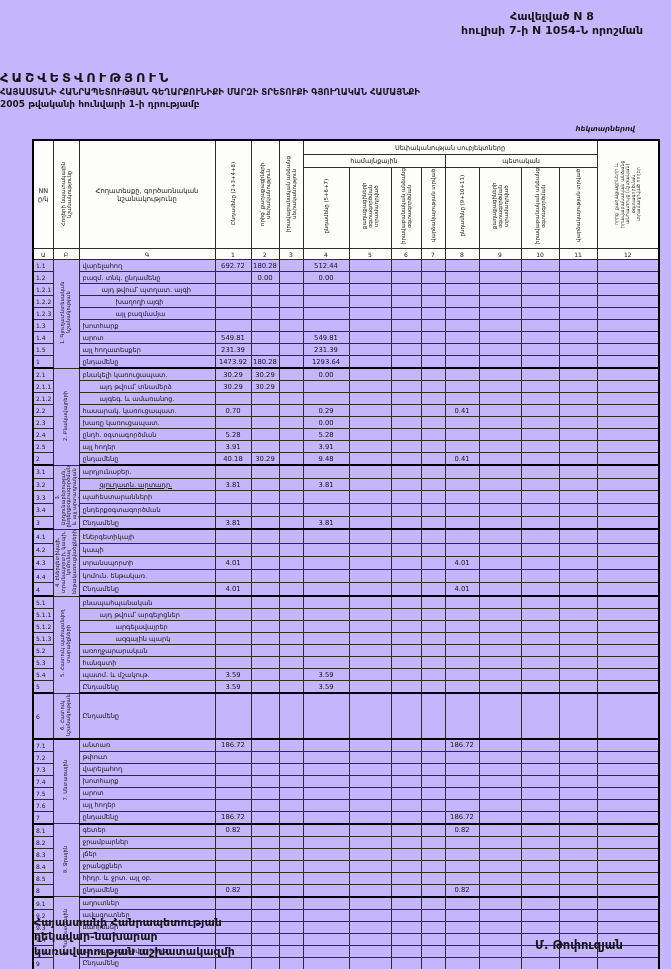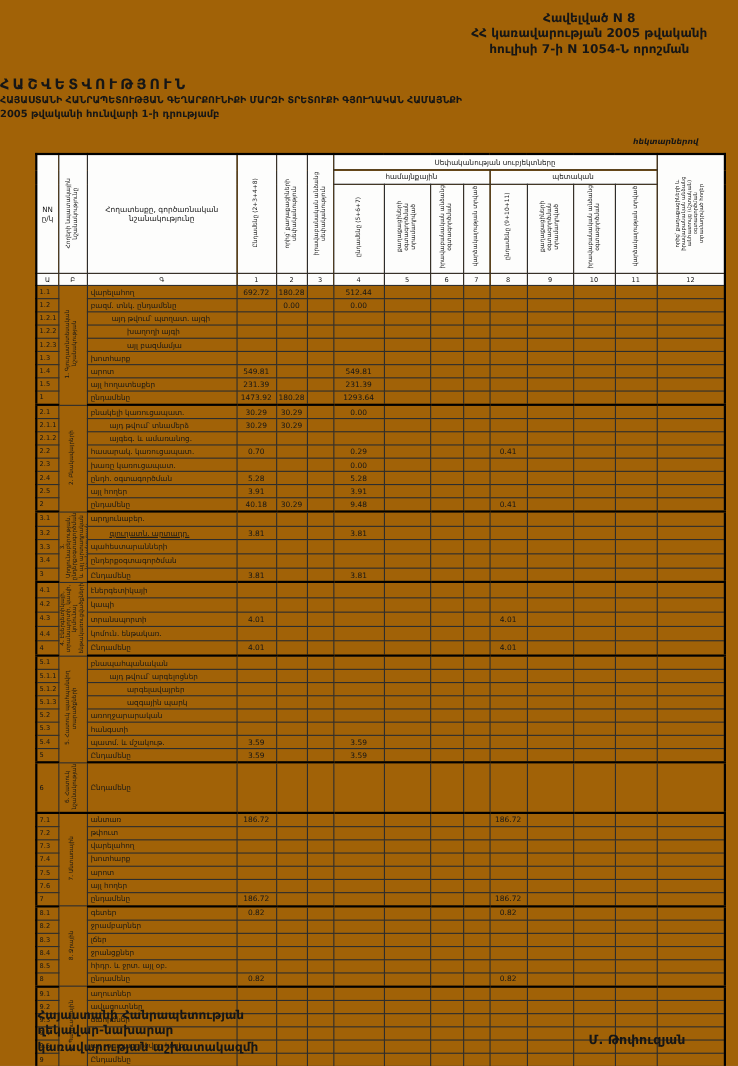--- a/index.html
+++ b/index.html
@@ -1,16 +1,16 @@
 <!DOCTYPE html>
 <html><head>
 <meta charset="utf-8">
 <style>
   html,body{margin:0;padding:0;background:#888;}
-  .page{position:relative;width:671px;height:969px;margin:0 auto;background:#a16207;
+  .page{position:relative;width:671px;height:969px;margin:0 auto;background:#c4b5fd;
         font-family:"DejaVu Sans","Liberation Sans",sans-serif;color:#161616;overflow:hidden;}
   .appendix{position:absolute;top:10px;right:28px;text-align:center;font-weight:bold;
             font-size:11px;line-height:1.25;}
   .titleblock{position:absolute;top:70px;left:0;width:100%;text-align:left;font-weight:bold;}
   .t-head{font-size:13px;letter-spacing:3px;margin-bottom:2px;}
   .t-line1{font-size:8.6px;}
   .t-line2{font-size:9.4px;margin-top:1px;}
   .t-line3{font-size:9px;font-weight:bold;margin-top:2px;}
   .unitnote{position:absolute;top:125px;right:36px;font-size:7px;font-style:italic;font-weight:bold;}
 
@@ -46,21 +46,20 @@
   .f-left{font-size:11px;line-height:1.3;}
   .f-sign{font-size:11.5px;margin-top:22px;padding-right:14px;}
 </style>
 </head>
 <body>
 
 <div class="page">
 
   <div class="appendix">
     <div>Հավելված N 8</div>
-    <div>ՀՀ կառավարության 2005 թվականի</div>
     <div>հուլիսի 7-ի N 1054-Ն որոշման</div>
   </div>
 
   <div class="titleblock">
     <div class="t-head">ՀԱՇՎԵՏՎՈՒԹՅՈՒՆ</div>
     <div class="t-line1">ՀԱՅԱՍՏԱՆԻ ՀԱՆՐԱՊԵՏՈՒԹՅԱՆ ԳԵՂԱՐՔՈՒՆԻՔԻ ՄԱՐԶԻ ՏՐԵՏՈՒՔԻ ԳՅՈՒՂԱԿԱՆ ՀԱՄԱՅՆՔԻ</div>
     <div class="t-line3">2005 թվականի հունվարի 1-ի դրությամբ</div>
   </div>
 
   <div class="unitnote">հեկտարներով</div>

